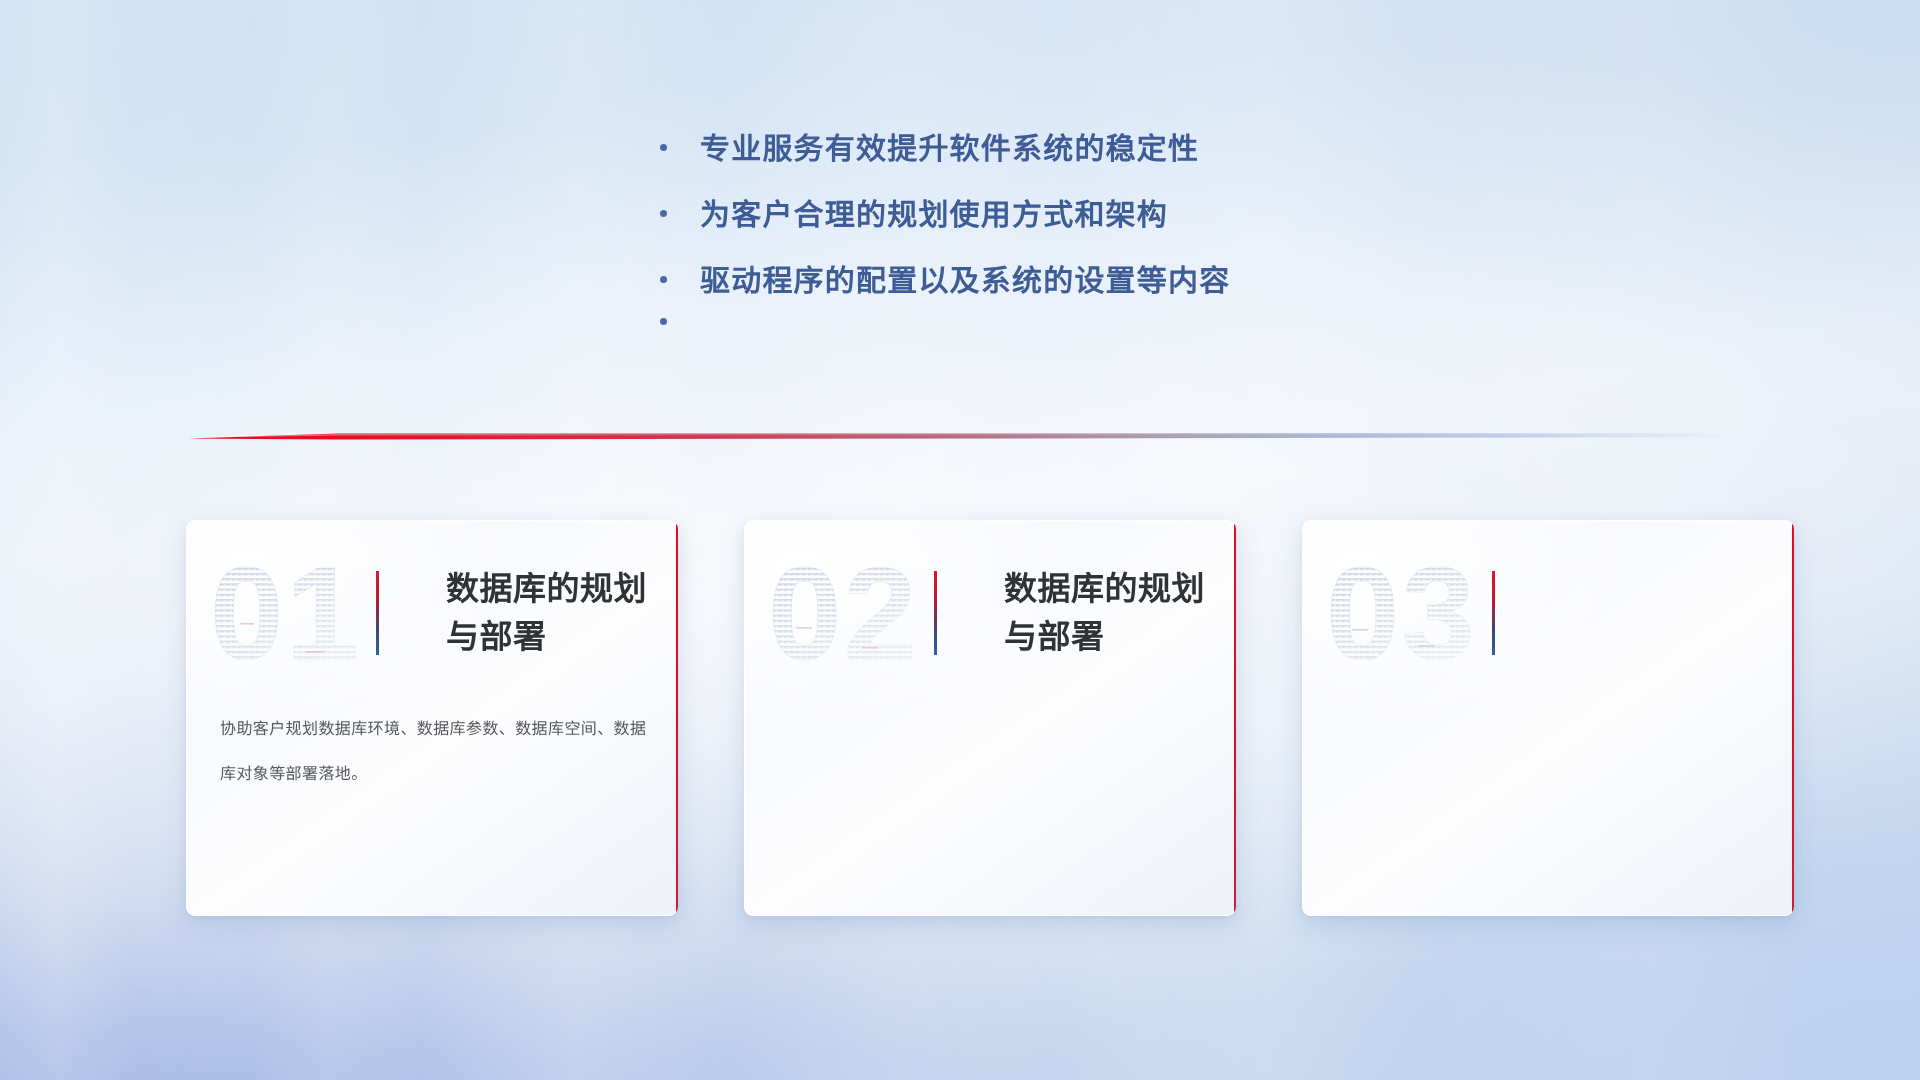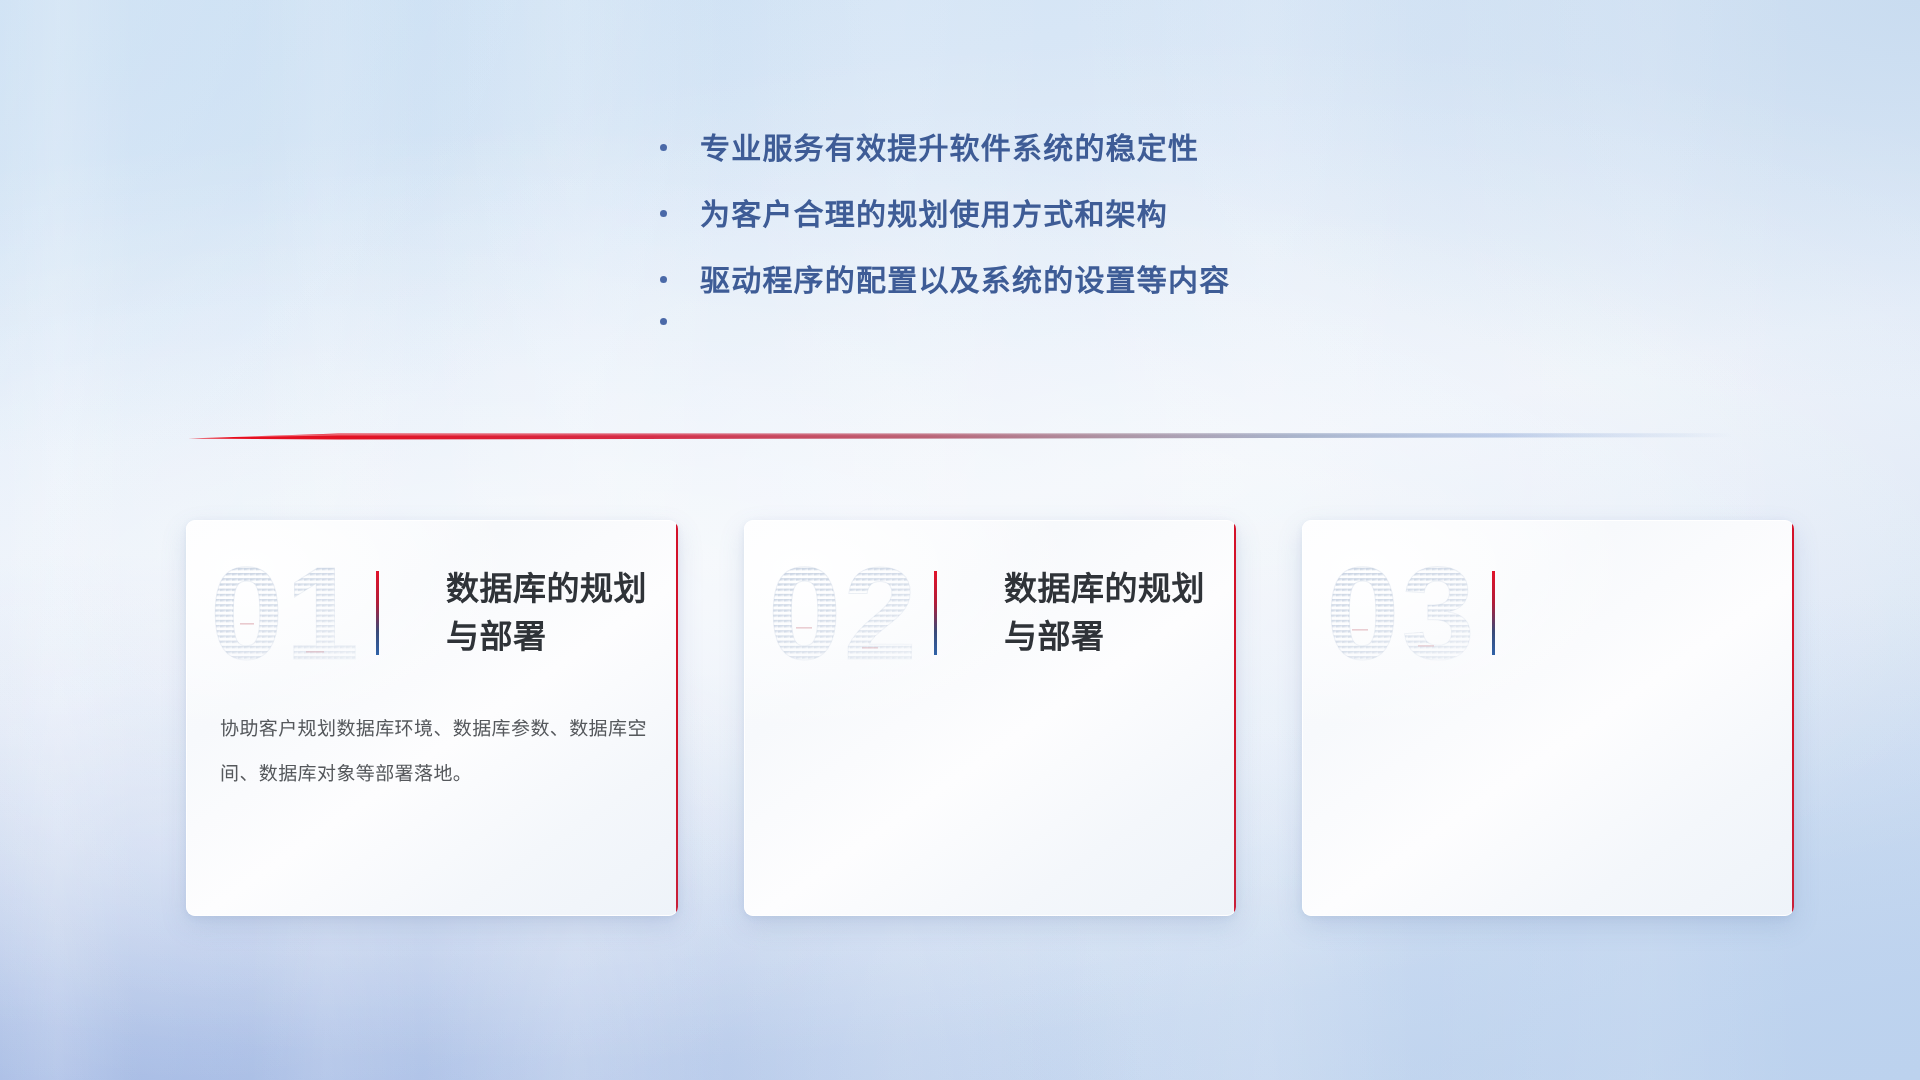--- a/index.html
+++ b/index.html
@@ -164,21 +164,21 @@
     color:#2f3338;
     line-height:48px;
     letter-spacing:.5px;
     max-width:232px;
     margin-left:41px;
   }
 
   
   .card-body {
     padding:0 36px 0 36px;
-    font-size:19px;
+    font-size:16px;
     color:#55585c;
     line-height:45px;
     letter-spacing:.4px;
   }
 
   .card-body.c1 { padding-left:34px; padding-right:28px; }
 </style>
 </head>
 <body>
 

